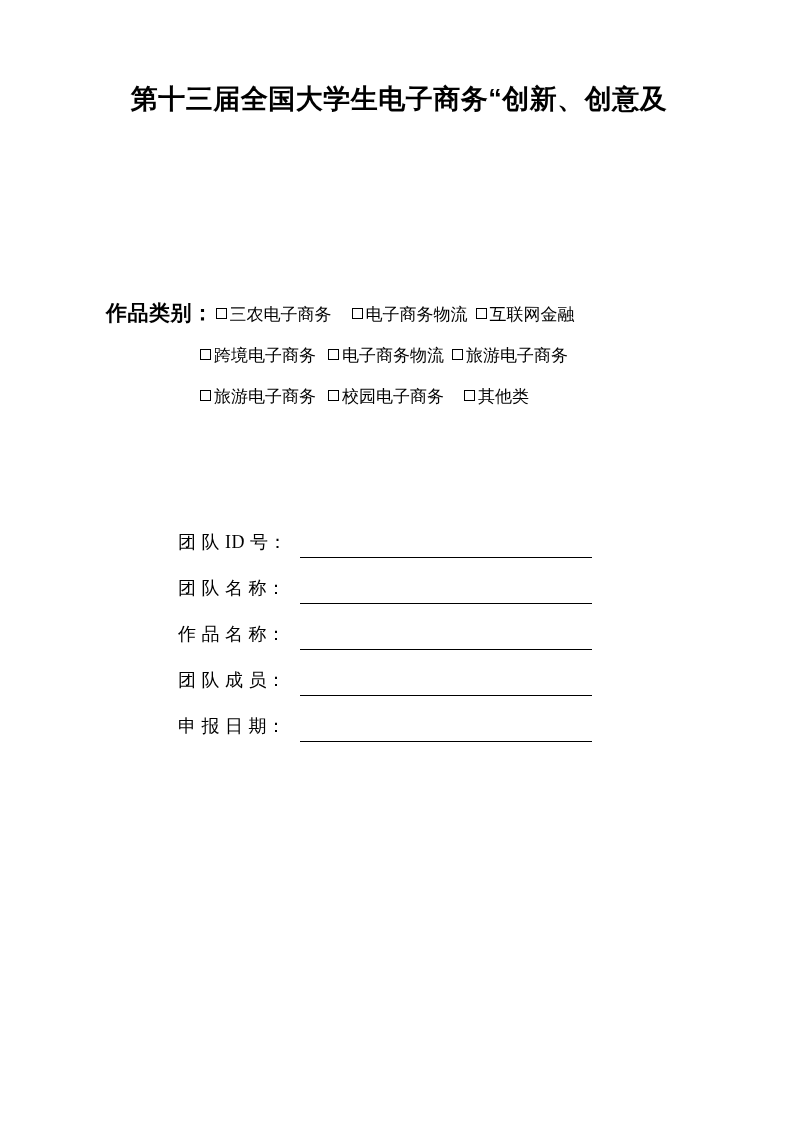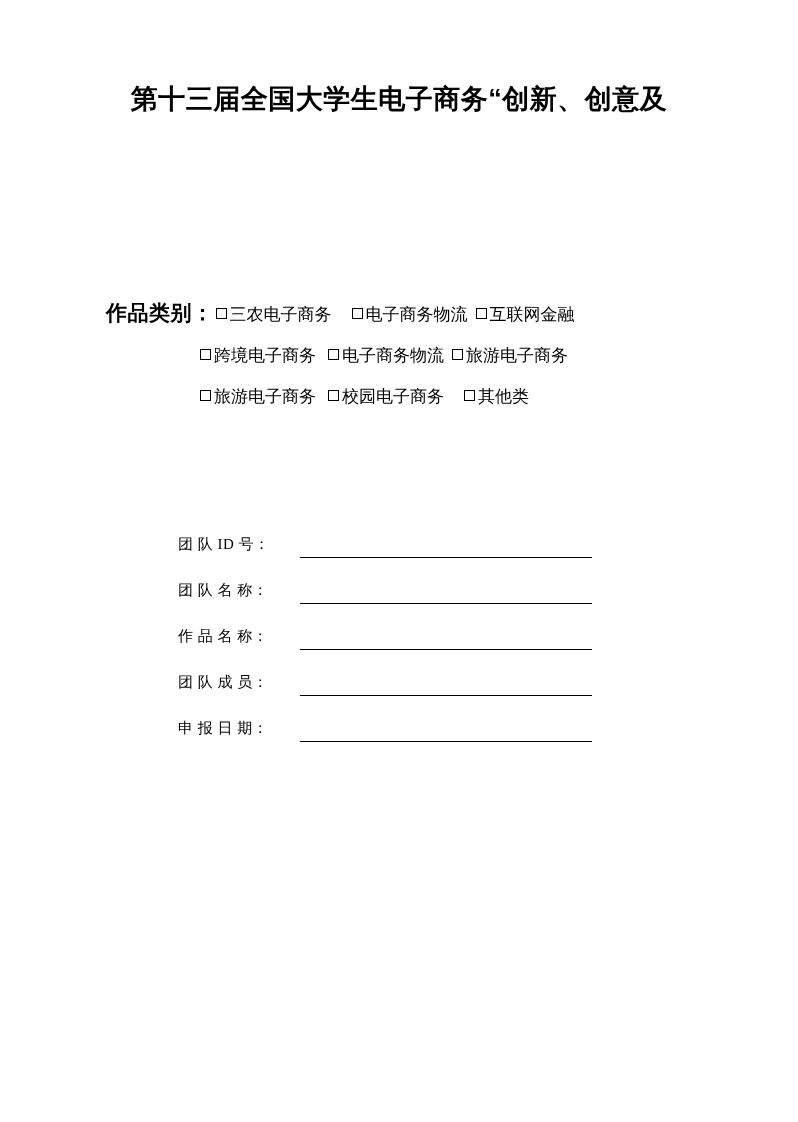--- a/index.html
+++ b/index.html
@@ -84,21 +84,21 @@
     font-size: 17px;
   }
   .field-row {
     display: flex;
     align-items: flex-end;
     height: 46px;
   }
   .field-label {
     width: 118px;
     flex: 0 0 118px;
-    font-size: 15px;
+    font-size: 18px;
     letter-spacing: 0.5px;
     white-space: nowrap;
     padding-bottom: 4px;
   }
   .field-line {
     flex: 1 1 auto;
     border-bottom: 1px solid #000;
     height: 22px;
     margin-left: 4px;
     max-width: 292px;

